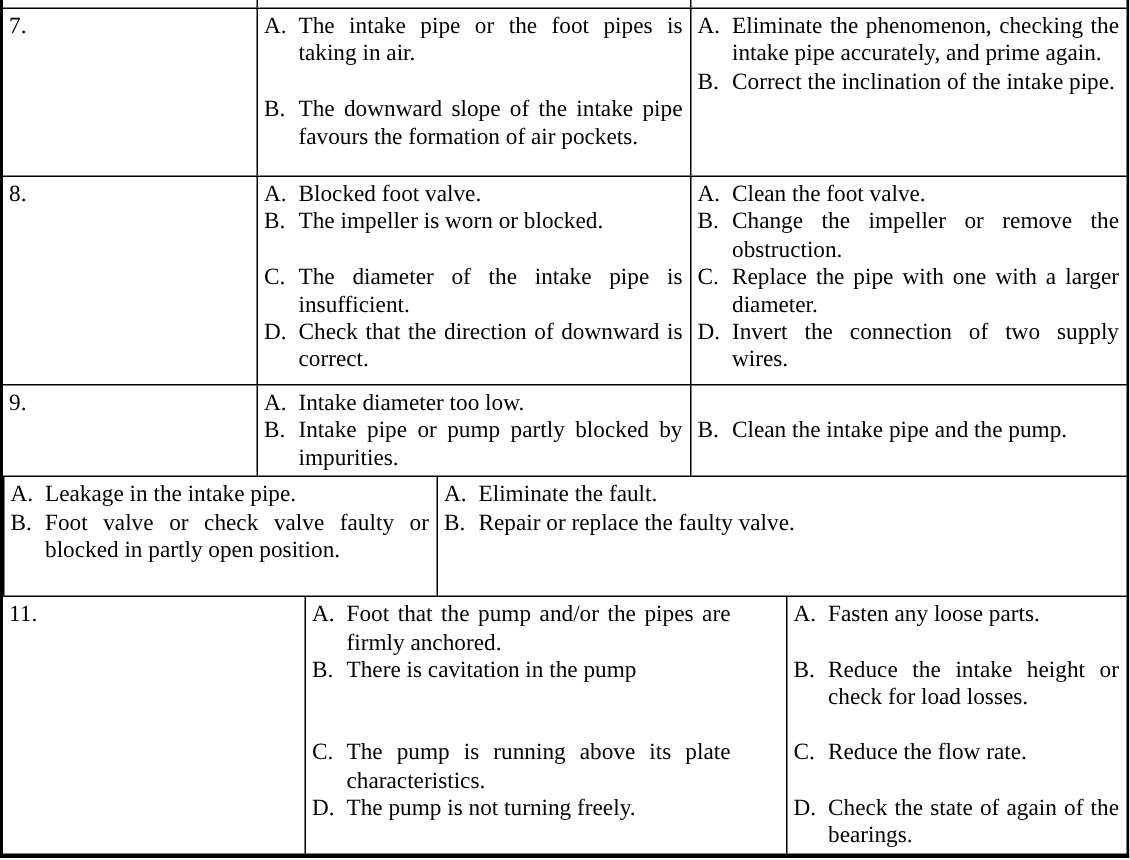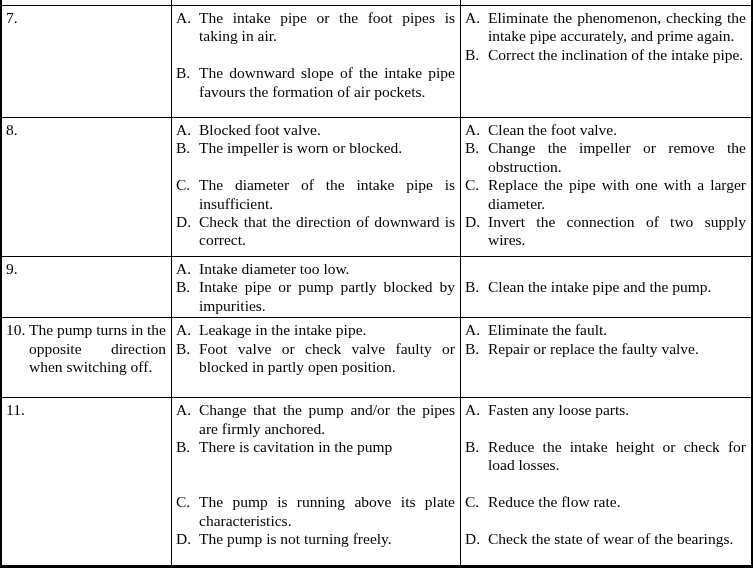--- a/index.html
+++ b/index.html
@@ -16,21 +16,21 @@
   .sliver .c2,.sliver .c3{padding:0;}
   .item{display:flex;}
   .lbl{width:23px;flex:none;}
   .txt{flex:1;text-align:justify;}
   .sp{height:18.4px;}
   .sp2{height:36.8px;}
   .h112{min-height:112px;}
   .h139{min-height:139px;}
   .h60{min-height:60px;}
   .h80{min-height:80px;}
-  .h168{min-height:168px;}
+  .h168{min-height:168px;gap:32px;}
 </style>
 </head>
 <body>
 
 <div class="page">
   <div class="tbl">
 
     <div class="sliver">
       <div class="sc c1"></div>
       <div class="sc c2"></div>
@@ -130,26 +130,20 @@
       <div class="cell c3">
         <div class="sp"></div>
         <div class="item">
           <span class="lbl">B.</span>
           <span class="txt">Clean the intake pipe and the pump.</span>
         </div>
       </div>
     </div>
 
     <div class="row h80">
-      <div class="cell c1">
-        <div class="item">
-          <span class="lbl">10.</span>
-          <span class="txt">The pump turns in the opposite direction when switching off.</span>
-        </div>
-      </div>
       <div class="cell c2">
         <div class="item">
           <span class="lbl">A.</span>
           <span class="txt">Leakage in the intake pipe.</span>
         </div>
         <div class="item">
           <span class="lbl">B.</span>
           <span class="txt">Foot valve or check valve faulty or blocked in partly open position.</span>
         </div>
       </div>
@@ -167,21 +161,21 @@
 
     <div class="row h168">
       <div class="cell c1">
         <div class="item">
           <span class="lbl">11.</span>
         </div>
       </div>
       <div class="cell c2">
         <div class="item">
           <span class="lbl">A.</span>
-          <span class="txt">Change that the pump and/or the pipes are firmly anchored.</span>
+          <span class="txt">Foot that the pump and/or the pipes are firmly anchored.</span>
         </div>
         <div class="item">
           <span class="lbl">B.</span>
           <span class="txt">There is cavitation in the pump</span>
         </div>
         <div class="sp2"></div>
         <div class="item">
           <span class="lbl">C.</span>
           <span class="txt">The pump is running above its plate characteristics.</span>
         </div>
@@ -201,19 +195,19 @@
           <span class="txt">Reduce the intake height or check for load losses.</span>
         </div>
         <div class="sp"></div>
         <div class="item">
           <span class="lbl">C.</span>
           <span class="txt">Reduce the flow rate.</span>
         </div>
         <div class="sp"></div>
         <div class="item">
           <span class="lbl">D.</span>
-          <span class="txt">Check the state of wear of the bearings.</span>
+          <span class="txt">Check the state of again of the bearings.</span>
         </div>
       </div>
     </div>
 
   </div>
 </div>
 
 </body></html>

